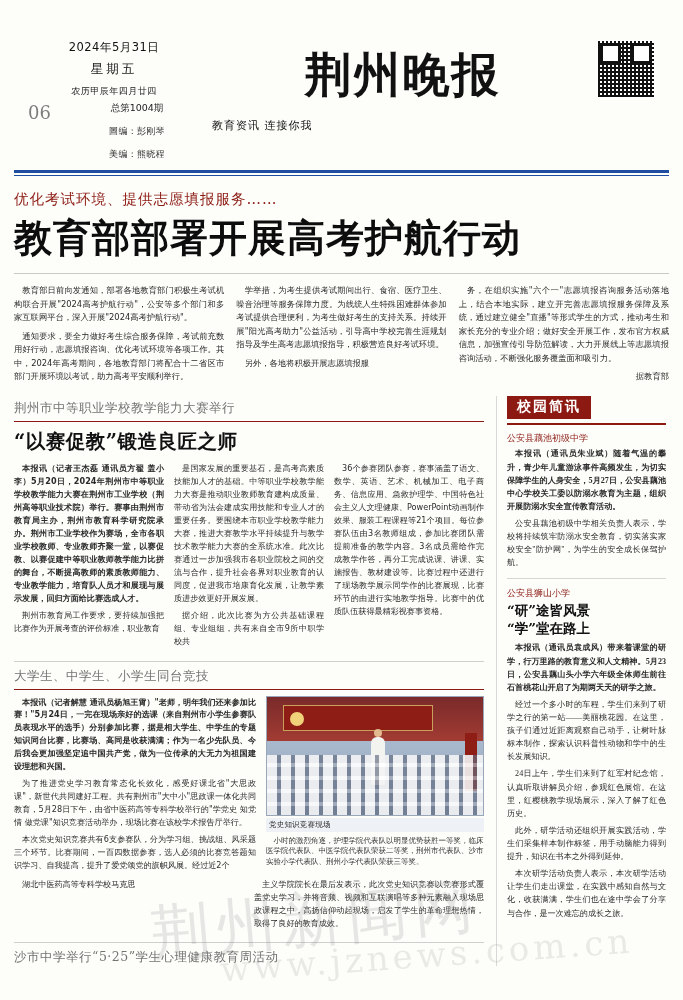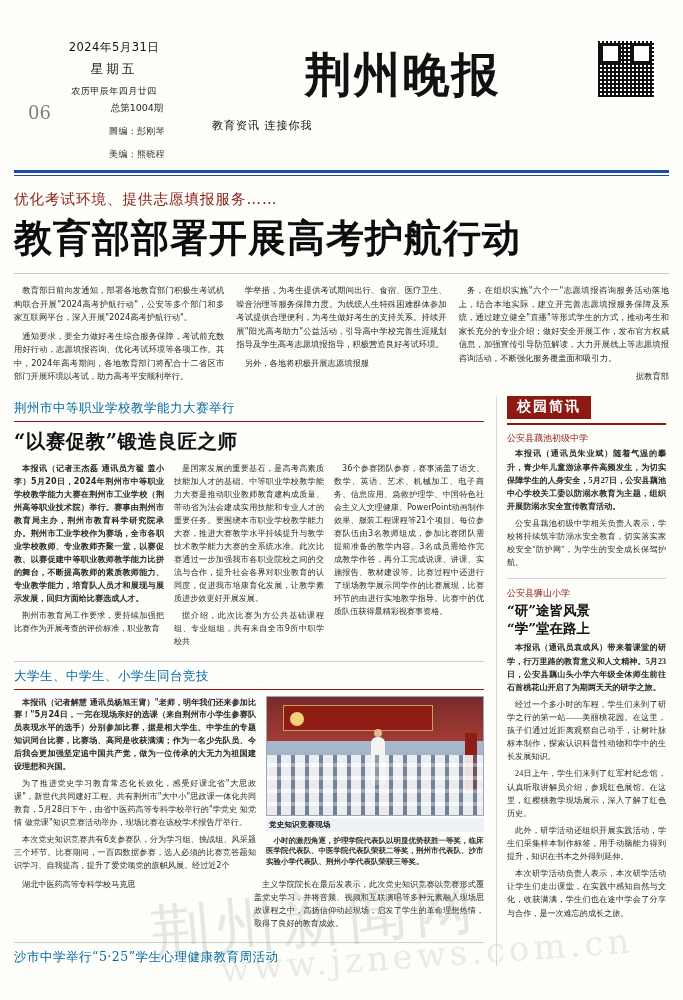--- a/index.html
+++ b/index.html
@@ -91,21 +91,21 @@
   .lead .col p { margin:0 0 5px; text-indent:1em; }
   .byline { text-align:right; font-size:8.3px; margin-top:2px; }
 
   
   .body-grid { display:flex; gap:12px; margin-top:8px; }
   .left-zone { width:470px; }
   .right-zone { width:170px; border-left:1px solid #d8d8d8; padding-left:10px; }
 
   .sec-title {
     font-family:"DejaVu Serif", serif;
-    color:#0369a1;
+    color:#737373;
     font-size:12.5px;
     margin-top:4px;
     letter-spacing:0.5px;
   }
   .sec-rule { height:1px; background:#8c1a12; margin:4px 0 6px; }
   .art-title {
     font-family:"DejaVu Serif", serif;
     font-weight:bold;
     font-size:19.5px;
     letter-spacing:0.5px;
@@ -115,21 +115,21 @@
   .art-title.big { font-size:21px; }
   .cols3 { display:flex; gap:10px; }
   .cols2 { display:flex; gap:10px; }
   .cols3 .col, .cols2 .col { flex:1; font-size:8.1px; line-height:1.6; text-align:justify; color:#2b2b2b; }
   .cols3 .col p, .cols2 .col p { margin:0 0 4px; text-indent:1em; }
   .lede { font-weight:bold; }
 
   .thin-sep { height:1px; background:#cfcfcf; margin:9px 0 6px; }
 
   
-  .photo-wrap { width:218px;font-weight:bold; }
+  .photo-wrap { width:218px; }
   .photo {
     width:218px; height:120px;
     background:linear-gradient(#b8c6d8,#8fa2bb);
     position:relative; overflow:hidden;
     border:1px solid #9aa7b8;
   }
   .photo .stage {
     position:absolute; left:0; top:0; right:0; height:44px;
     background:linear-gradient(#7a2a2a,#a23c33);
   }

